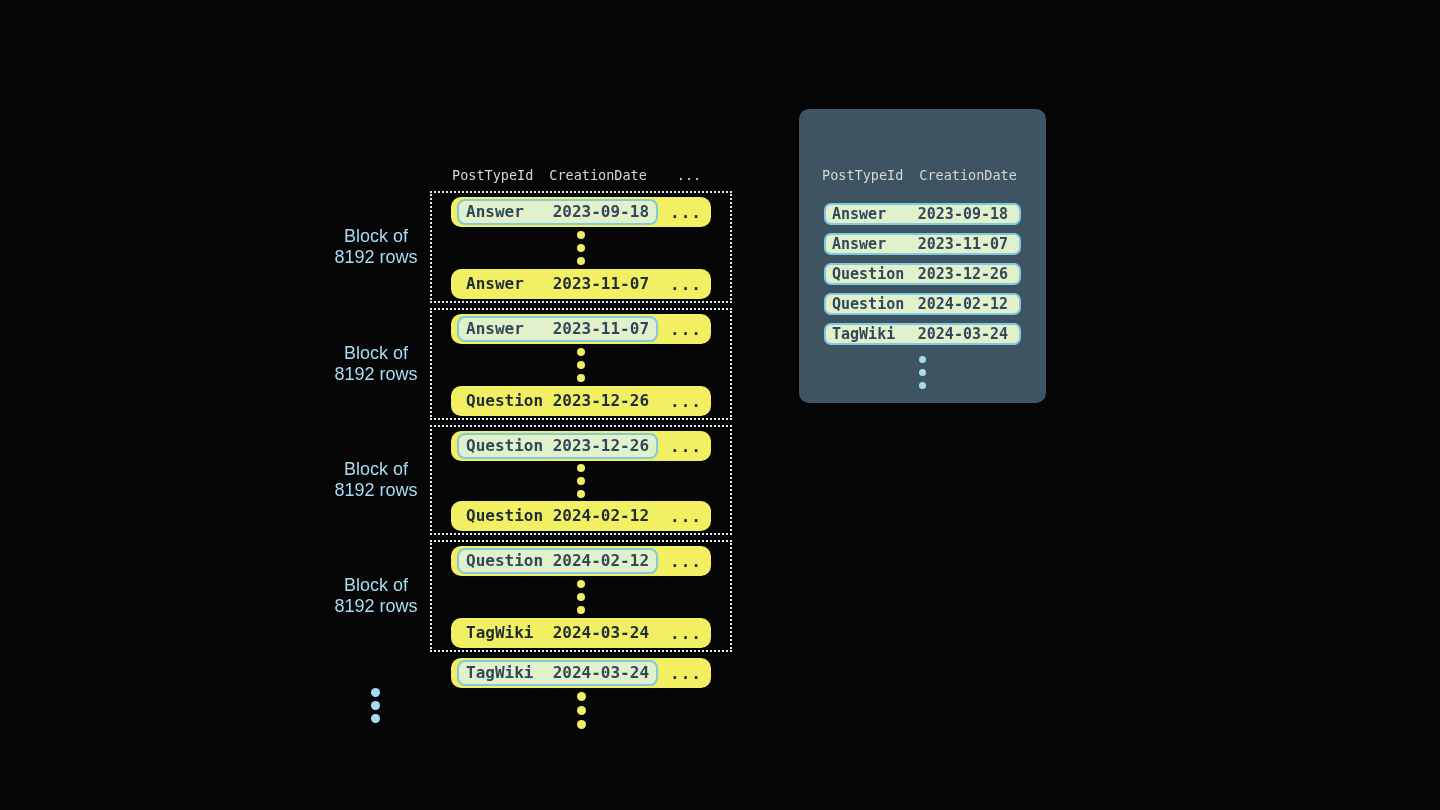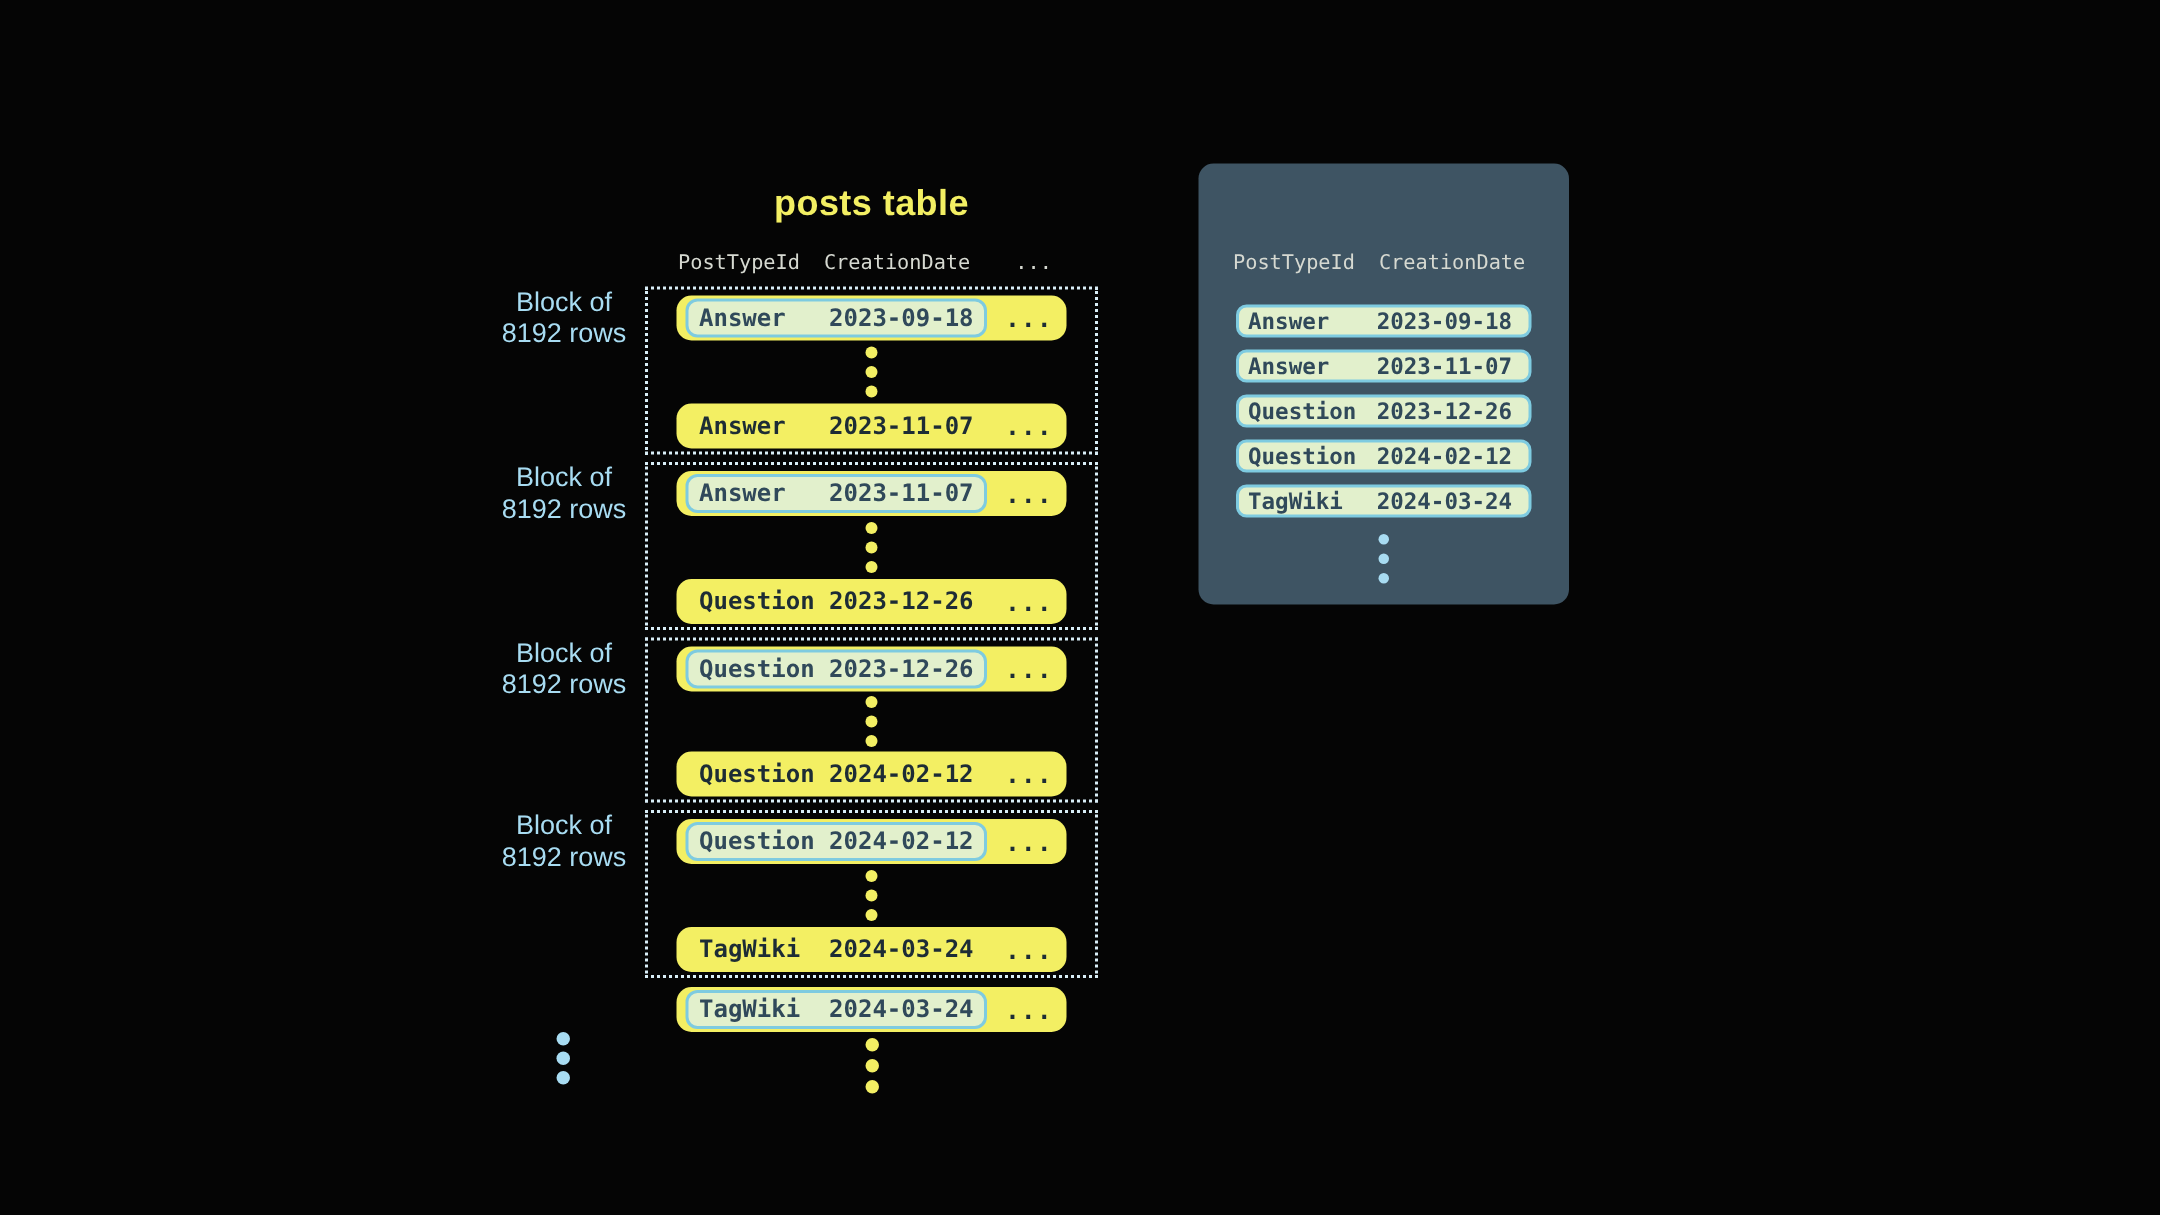--- a/index.html
+++ b/index.html
@@ -60,21 +60,21 @@
   .vdots{display:flex;flex-direction:column;align-items:center;gap:5px;}
   .vdots i{display:block;width:8px;height:8px;border-radius:50%;background:var(--yellow);}
   .vdots.blue i{background:var(--blue);}
   .vdots.abs-y{position:absolute;left:577px;top:692px;}
   .vdots.abs-y i{width:9px;height:9px;}
   .vdots.abs-b{position:absolute;left:371px;top:688px;gap:4px;}
   .vdots.abs-b i{width:9px;height:9px;}
 
   .block-label{
     position:absolute;left:306px;width:140px;
-    display:flex;flex-direction:column;align-items:center;
+    display:flex;flex-direction:column;align-items:center;justify-content:center;
     color:var(--blue);font-size:18px;line-height:21px;text-align:center;
   }
   .bl1{top:191px;height:112px;}
   .bl2{top:308px;height:112px;}
   .bl3{top:425px;height:110px;}
   .bl4{top:540px;height:112px;}
 
   
   .panel{
     position:absolute;left:799px;top:109px;width:247px;height:294px;
@@ -98,21 +98,20 @@
   .ix-row .type{display:inline-block;width:9.5ch;}
   .ix1{top:94px;} .ix2{top:124px;} .ix3{top:154px;} .ix4{top:184px;} .ix5{top:214px;}
   .ix-dots{position:absolute;left:120px;top:247px;gap:6px;}
   .ix-dots i{width:7px;height:7px;}
 </style>
 </head>
 <body>
 
 <div class="canvas">
 
-  <div class="pt-title">posts table</div>
   <div class="pt-headers">
     <span class="h1">PostTypeId</span>
     <span class="h2">CreationDate</span>
     <span class="h3">...</span>
   </div>
 
   <div class="block-label bl1">
     <span>Block of</span>
     <span>8192 rows</span>
   </div>

